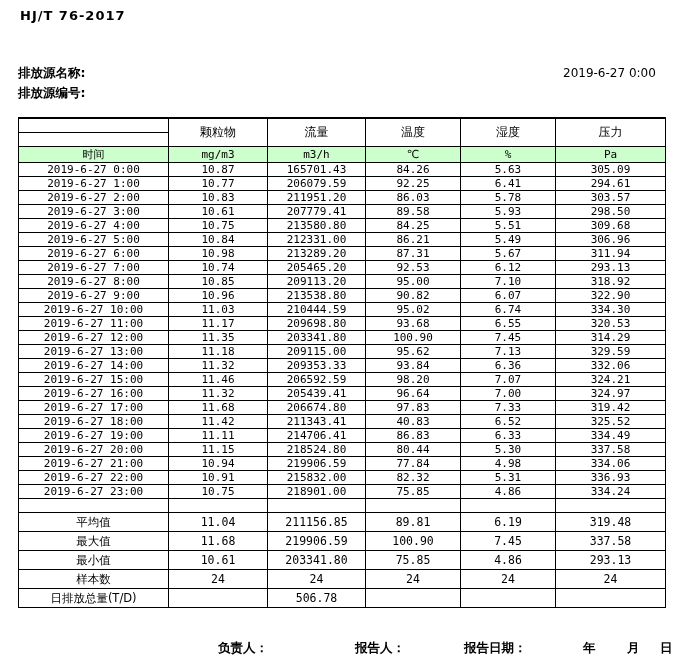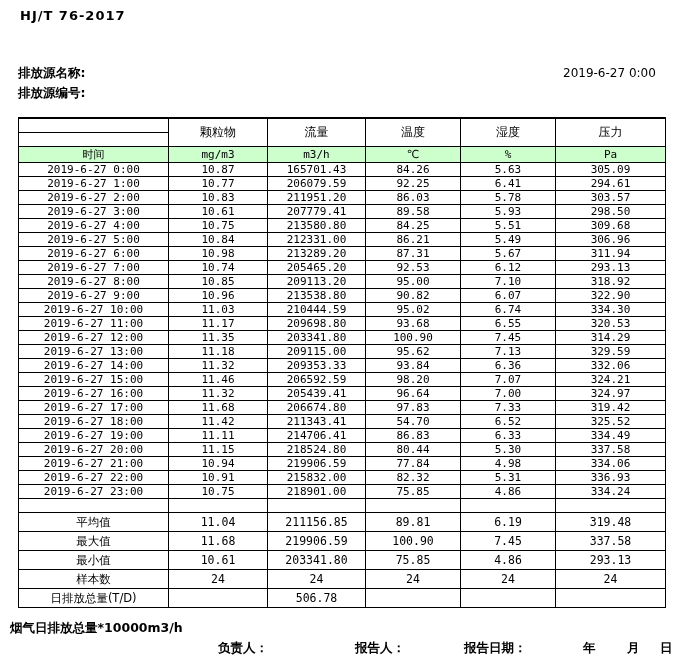--- a/index.html
+++ b/index.html
@@ -234,21 +234,21 @@
     <td>206674.80</td>
     <td>97.83</td>
     <td>7.33</td>
     <td>319.42</td>
   </tr>
 
   <tr class="drow">
     <td>2019-6-27 18:00</td>
     <td>11.42</td>
     <td>211343.41</td>
-    <td>54.70</td>
+    <td>40.83</td>
     <td>6.52</td>
     <td>325.52</td>
   </tr>
 
   <tr class="drow">
     <td>2019-6-27 19:00</td>
     <td>11.11</td>
     <td>214706.41</td>
     <td>86.83</td>
     <td>6.33</td>
@@ -342,20 +342,19 @@
     <td class="tlabel">日排放总量(T/D)</td>
     <td></td>
     <td>506.78</td>
     <td></td>
     <td></td>
     <td></td>
   </tr>
 </tbody>
   </table>
 
-  <div id="note" class="abs">烟气日排放总量*10000m3/h</div>
   <div id="f-mgr" class="abs f2">负责人：</div>
   <div id="f-rep" class="abs f2">报告人：</div>
   <div id="f-date" class="abs f2">报告日期：</div>
   <div id="f-y" class="abs f2">年</div>
   <div id="f-m" class="abs f2">月</div>
   <div id="f-d" class="abs f2">日</div>
 </div>
 
 </body></html>

